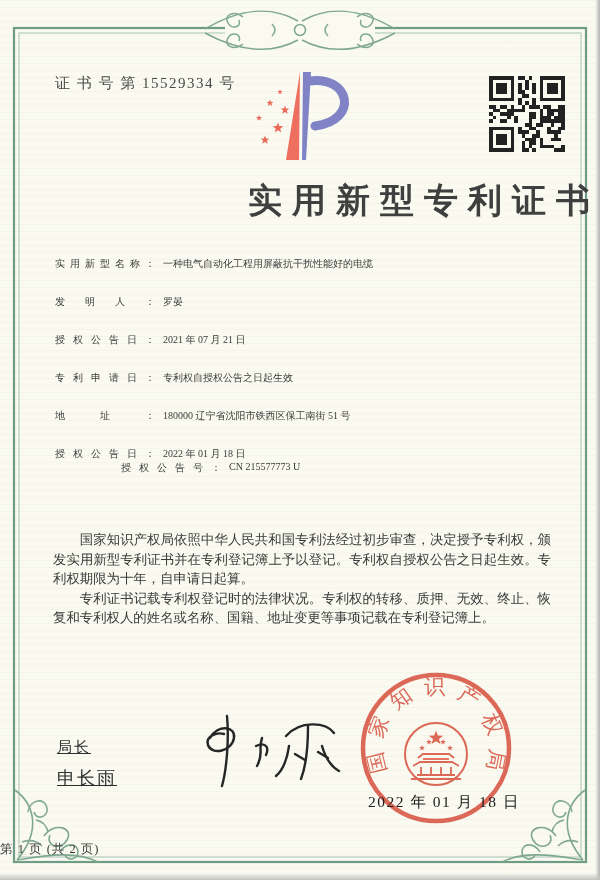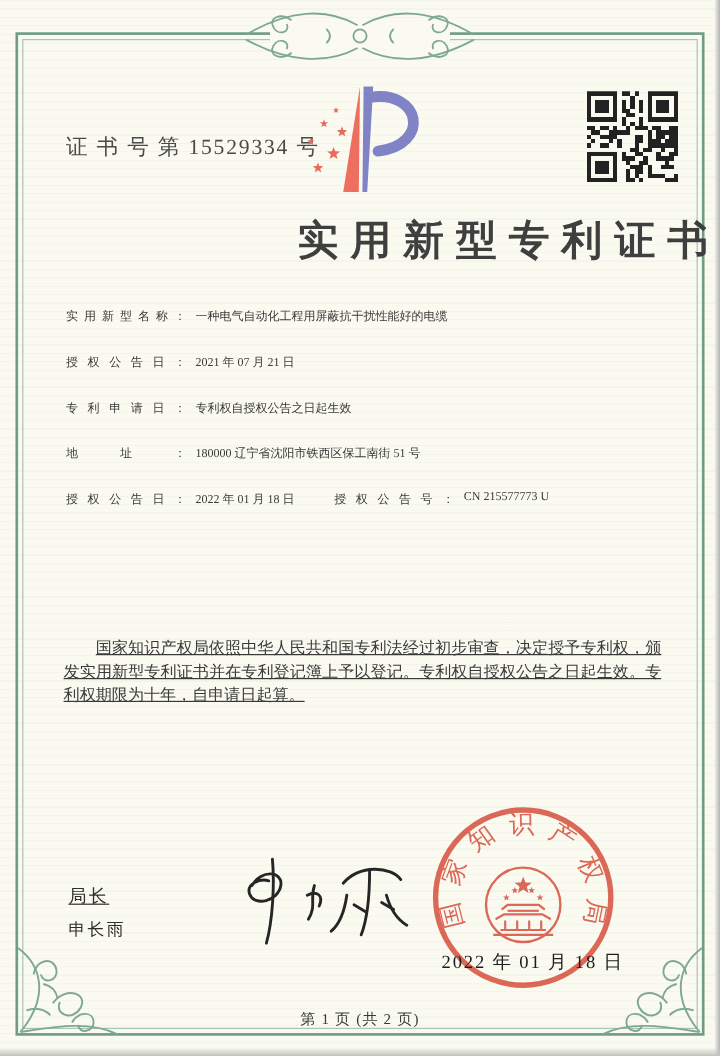--- a/index.html
+++ b/index.html
@@ -10,40 +10,40 @@
       #fbfaf1;
     font-family:"Liberation Serif","DejaVu Serif",serif;
     color:#333;
   }
   .edge-right{position:absolute;right:0;top:0;width:5px;height:100%;
     background:linear-gradient(to left,#b2b2ae,#dededa 60%,rgba(222,222,218,0));}
   .edge-bottom{position:absolute;left:0;bottom:0;width:100%;height:7px;
     background:linear-gradient(to top,#c2c2be,rgba(194,194,190,0));}
   svg{display:block;}
   .bg-frame{position:absolute;left:0;top:0;}
-  .cert-number{position:absolute;left:55px;top:74px;font-size:18px;letter-spacing:1.5px;color:#4a4a4a;margin-top:36px;}
+  .cert-number{position:absolute;left:55px;top:74px;font-size:15px;letter-spacing:1.5px;color:#4a4a4a;}
   .logo{position:absolute;left:236px;top:68px;}
   .qr{position:absolute;left:489px;top:76px;}
   .title{position:absolute;left:0;right:0;top:178px;margin:0;text-align:right;
     font-size:34px;font-weight:600;letter-spacing:10px;color:#3f3f3f;}
   .fields{position:absolute;left:55px;top:257px;width:495px;font-size:10px;color:#3a3a3a;}
   .frow{height:22px;margin-bottom:16px;white-space:nowrap;}
   .flabel{display:inline-block;width:100px;text-align:justify;text-align-last:justify;vertical-align:top;}
   .fvalue{margin-left:8px;}
-  .grant{display:flex;}
-  .grant .pair2{margin-left:33px;}
+  .grant{display:flex;flex-direction:column;}
+  .grant .pair2{margin-left:66px;}
   .body-text{position:absolute;left:53px;top:530px;width:498px;font-size:13.4px;
     line-height:19.6px;text-align:justify;color:#3a3a3a;}
-  .body-text p{margin:0;text-indent:2em;text-decoration:underline;}
+  .body-text p{margin:0;text-indent:2em;}
   .sig-title{position:absolute;left:57px;top:738px;font-size:15px;color:#2e2e2e;letter-spacing:2px;text-decoration:underline;}
-  .sig-name{position:absolute;left:57px;top:766px;font-size:14px;color:#2e2e2e;letter-spacing:2px;}
+  .sig-name{position:absolute;left:57px;top:766px;font-size:18px;color:#2e2e2e;letter-spacing:2px;text-decoration:underline;}
   .signature{position:absolute;left:182px;top:706px;}
   .seal{position:absolute;left:354px;top:666px;mix-blend-mode:multiply;}
   .seal-date{position:absolute;left:368px;top:792px;font-size:15.5px;color:#1c1c1c;letter-spacing:1.5px;}
-  .footer{position:absolute;left:0;right:0;top:841px;text-align:center;font-size:12.5px;color:#3a3a3a;letter-spacing:1px;}
+  .footer{position:absolute;left:0;right:0;top:841px;font-size:12.5px;color:#3a3a3a;letter-spacing:1px;}
 </style>
 </head>
 <body>
 
 <div class="page">
 
   <svg class="bg-frame" width="600" height="880" viewBox="0 0 600 880">
     <rect x="14" y="28" width="572" height="834" fill="none" stroke="#6f9c86" stroke-width="2.2"></rect>
     <rect x="19" y="33" width="562" height="824" fill="none" stroke="#a7c4b4" stroke-width="1"></rect>
 
@@ -245,40 +245,44 @@
       <rect x="20" y="20" width="1" height="1" fill="#222"></rect>
     </svg>
 
   <h1 class="title">实用新型专利证书</h1>
 
   <div class="fields">
     <div class="frow">
       <span class="flabel">实用新型名称：</span><span class="fvalue">一种电气自动化工程用屏蔽抗干扰性能好的电缆</span>
     </div>
     <div class="frow">
+      <span class="flabel">发明人：</span><span class="fvalue">罗晏</span>
+    </div>
+    <div class="frow">
       <span class="flabel">授权公告日：</span><span class="fvalue">2021 年 07 月 21 日</span>
     </div>
     <div class="frow">
       <span class="flabel">专利申请日：</span><span class="fvalue">专利权自授权公告之日起生效</span>
     </div>
     <div class="frow">
       <span class="flabel">地址：</span><span class="fvalue">180000 辽宁省沈阳市铁西区保工南街 51 号</span>
     </div>
     <div class="frow grant">
       <span>
         <span class="flabel">授权公告日：</span><span class="fvalue">2022 年 01 月 18 日</span>
       </span>
       <span class="pair2">
         <span class="flabel">授权公告号：</span><span class="fvalue">CN 215577773 U</span>
       </span>
     </div>
   </div>
 
   <div class="body-text">
     <p>国家知识产权局依照中华人民共和国专利法经过初步审查，决定授予专利权，颁发实用新型专利证书并在专利登记簿上予以登记。专利权自授权公告之日起生效。专利权期限为十年，自申请日起算。</p>
+    <p>专利证书记载专利权登记时的法律状况。专利权的转移、质押、无效、终止、恢复和专利权人的姓名或名称、国籍、地址变更等事项记载在专利登记簿上。</p>
   </div>
 
   <div class="sig-title">局长</div>
   <div class="sig-name">申长雨</div>
 
   <svg class="signature" width="175" height="95" viewBox="0 0 175 95">
     <g fill="none" stroke="#262626" stroke-width="2.4" stroke-linecap="round">
       <path d="M28,32 C36,18 54,20 52,32 C50,45 30,50 26,39 C23,30 35,26 42,28"></path>
       <path d="M45,10 C47,32 45,62 40,80"></path>
       <path d="M80,32 C76,44 82,48 75,60"></path>

